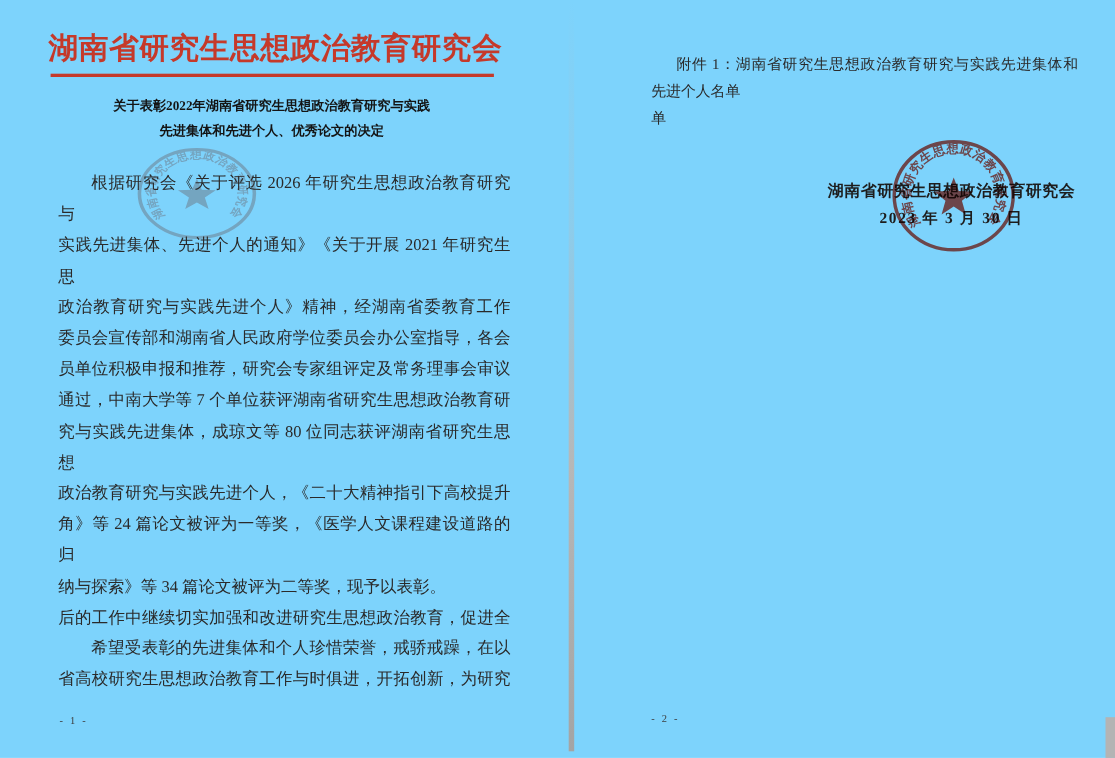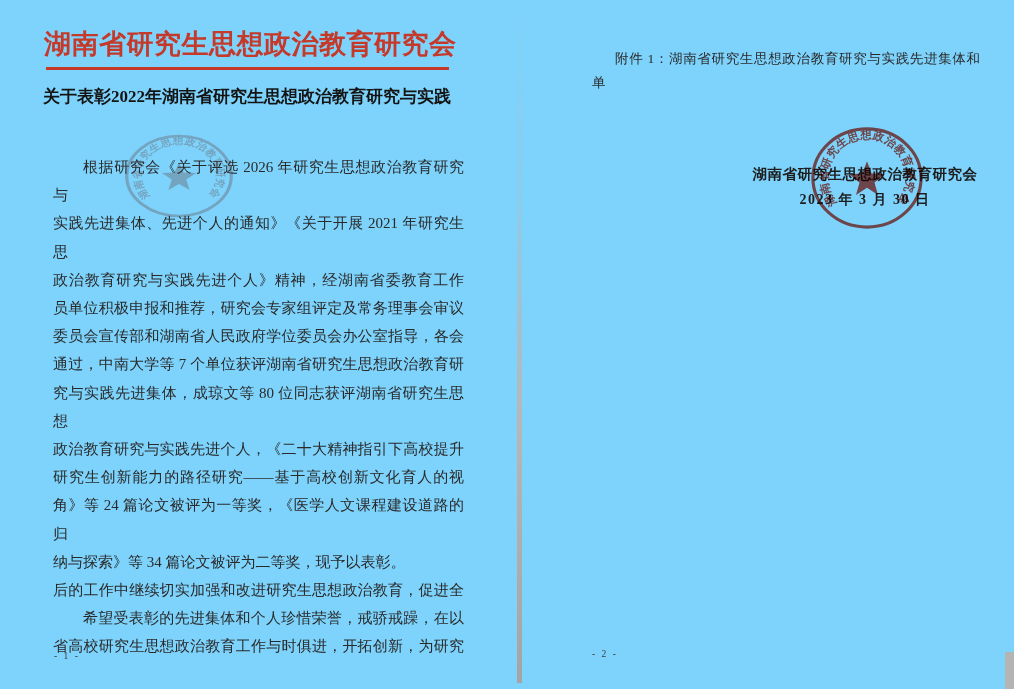--- a/index.html
+++ b/index.html
@@ -15,21 +15,21 @@
 
   
   .org-header{
     position:absolute;top:26px;left:44px;width:406px;
     text-align:center;font-size:27px;font-weight:bold;
     color:#c5392a;letter-spacing:.5px;white-space:nowrap;
   }
   .red-rule{position:absolute;top:67px;left:46px;width:403px;height:3px;background:#c5392a;}
   .doc-title{
     position:absolute;top:85px;left:34px;width:426px;
-    text-align:center;font-weight:bold;font-size:17px;line-height:23px;color:#141414;
+    text-align:center;font-weight:bold;font-size:12px;line-height:23px;color:#141414;
   }
   .body-block{
     position:absolute;top:153px;left:53px;width:411px;
     font-size:15px;line-height:28.2px;color:#2a2a2a;
   }
   .ln{white-space:nowrap;text-align:left;}
   .ln.fill{white-space:normal;text-align:justify;text-align-last:justify;}
   .ln.ind{text-indent:30px;}
 
   
@@ -71,56 +71,57 @@
 <div id="canvas">
 
   <div class="page" id="page1">
 
     <div class="org-header">湖南省研究生思想政治教育研究会</div>
 
     <div class="red-rule"></div>
 
     <div class="doc-title">
       <div>关于表彰2022年湖南省研究生思想政治教育研究与实践</div>
+      <div>先进集体和先进个人、优秀论文的决定</div>
     </div>
 
     <svg class="seal" id="seal-ghost" viewBox="0 0 120 110" preserveAspectRatio="none">
       <ellipse cx="60" cy="55" rx="55" ry="50" fill="none" stroke="#cf6a60" stroke-width="3.4"></ellipse>
       <path id="sealArc1" d="M 29.4 80.7 A 40 40 0 1 1 90.6 80.7" fill="none"></path>
       <text font-size="11.5" font-weight="bold" fill="#cf6a60" letter-spacing="0.5">
         <textPath href="#sealArc1">湖南省研究生思想政治教育研究会</textPath>
       </text>
       <polygon points="60,38 55.3,50.5 41.9,51.1 52.4,59.5 48.8,72.4 60,65 71.2,72.4 67.6,59.5 78.1,51.1 64.7,50.5" fill="#cf6a60"></polygon>
     </svg>
 
     <div class="body-block">
       <div class="ln fill ind">根据研究会《关于评选 2026 年研究生思想政治教育研究与</div>
       <div class="ln fill">实践先进集体、先进个人的通知》《关于开展 2021 年研究生思</div>
       <div class="ln fill">政治教育研究与实践先进个人》精神，经湖南省委教育工作</div>
+      <div class="ln fill">委员会宣传部和湖南省人民政府学位委员会办公室指导，各会</div>
       <div class="ln fill">员单位积极申报和推荐，研究会专家组评定及常务理事会审议</div>
-      <div class="ln fill">委员会宣传部和湖南省人民政府学位委员会办公室指导，各会</div>
       <div class="ln fill">通过，中南大学等 7 个单位获评湖南省研究生思想政治教育研</div>
       <div class="ln fill">究与实践先进集体，成琼文等 80 位同志获评湖南省研究生思想</div>
       <div class="ln fill">政治教育研究与实践先进个人，《二十大精神指引下高校提升</div>
-      <div class="ln fill">研究生创新能力的路径研究——基于高校创新文化育人的视</div>
       <div class="ln fill">角》等 24 篇论文被评为一等奖，《医学人文课程建设道路的归</div>
       <div class="ln">纳与探索》等 34 篇论文被评为二等奖，现予以表彰。</div>
       <div class="ln fill">后的工作中继续切实加强和改进研究生思想政治教育，促进全</div>
       <div class="ln fill ind">希望受表彰的先进集体和个人珍惜荣誉，戒骄戒躁，在以</div>
       <div class="ln fill">省高校研究生思想政治教育工作与时俱进，开拓创新，为研究</div>
 
     </div>
 
     <div class="page-footer" id="footer1">- 1 -</div>
   </div>
 
   <div class="page" id="page2">
 
     <div class="attach-block">
       <div class="ln fill ind">附件 1：湖南省研究生思想政治教育研究与实践先进集体和</div>
+      <div class="ln">先进个人名单</div>
       <div class="ln">单</div>
     </div>
 
     <div class="signature-block">
       <div class="sig-org">湖南省研究生思想政治教育研究会</div>
       <div class="sig-date">2023 年 3 月 30 日</div>
     </div>
 
     <svg class="seal" id="seal-main" viewBox="0 0 120 110" preserveAspectRatio="none">
       <ellipse cx="60" cy="55" rx="55" ry="50" fill="none" stroke="#d9453c" stroke-width="3.2"></ellipse>

